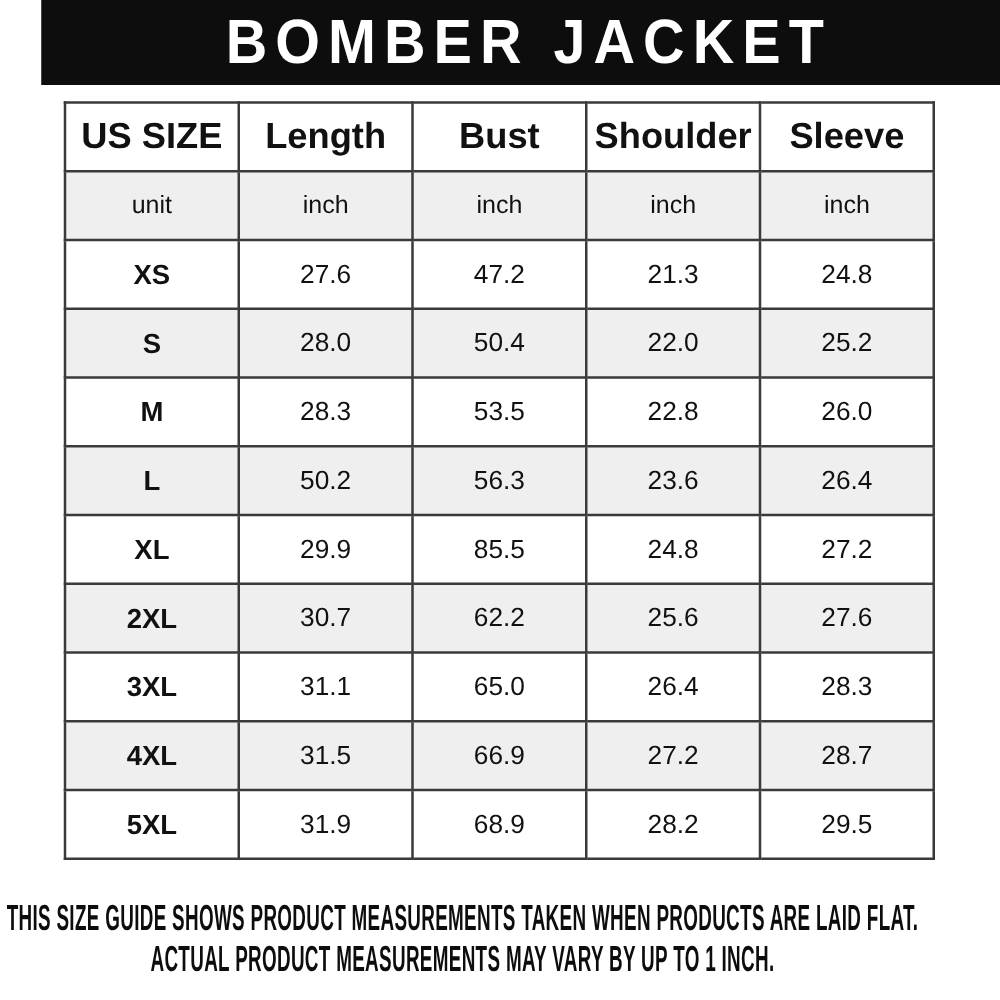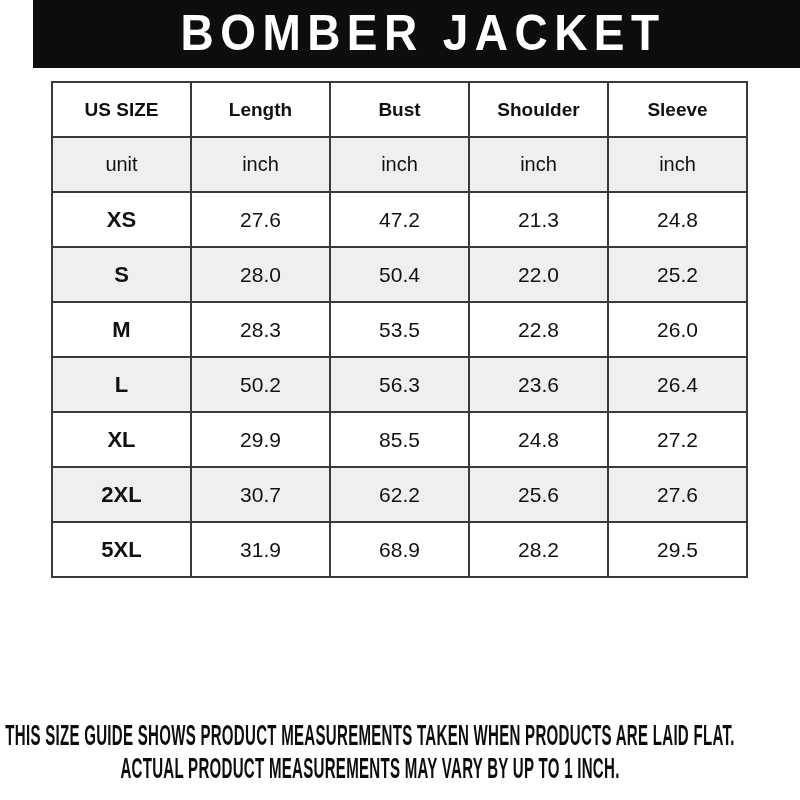--- a/index.html
+++ b/index.html
@@ -52,21 +52,21 @@
   .size-table td, .size-table th {
     border: 2px solid #3a3a3a;
     height: 53px;
     text-align: center;
     vertical-align: middle;
     padding: 0;
     color: #111111;
     background: #ffffff;
   }
   .size-table th {
-    font-size: 19px;
+    font-size: 29px;
     font-weight: bold;
   }
   .size-table tr.alt td {
     background: #efefef;
   }
   .size-table td.size-label {
     font-size: 22px;
     font-weight: bold;
   }
   .size-table td.value {
@@ -163,20 +163,34 @@
         <td class="value">27.2</td>
       </tr>
       <tr class="alt">
         <td class="size-label">2XL</td>
         <td class="value">30.7</td>
         <td class="value">62.2</td>
         <td class="value">25.6</td>
         <td class="value">27.6</td>
       </tr>
       <tr>
+        <td class="size-label">3XL</td>
+        <td class="value">31.1</td>
+        <td class="value">65.0</td>
+        <td class="value">26.4</td>
+        <td class="value">28.3</td>
+      </tr>
+      <tr class="alt">
+        <td class="size-label">4XL</td>
+        <td class="value">31.5</td>
+        <td class="value">66.9</td>
+        <td class="value">27.2</td>
+        <td class="value">28.7</td>
+      </tr>
+      <tr>
         <td class="size-label">5XL</td>
         <td class="value">31.9</td>
         <td class="value">68.9</td>
         <td class="value">28.2</td>
         <td class="value">29.5</td>
       </tr>
     </tbody>
   </table>
 
   <div class="footer">

